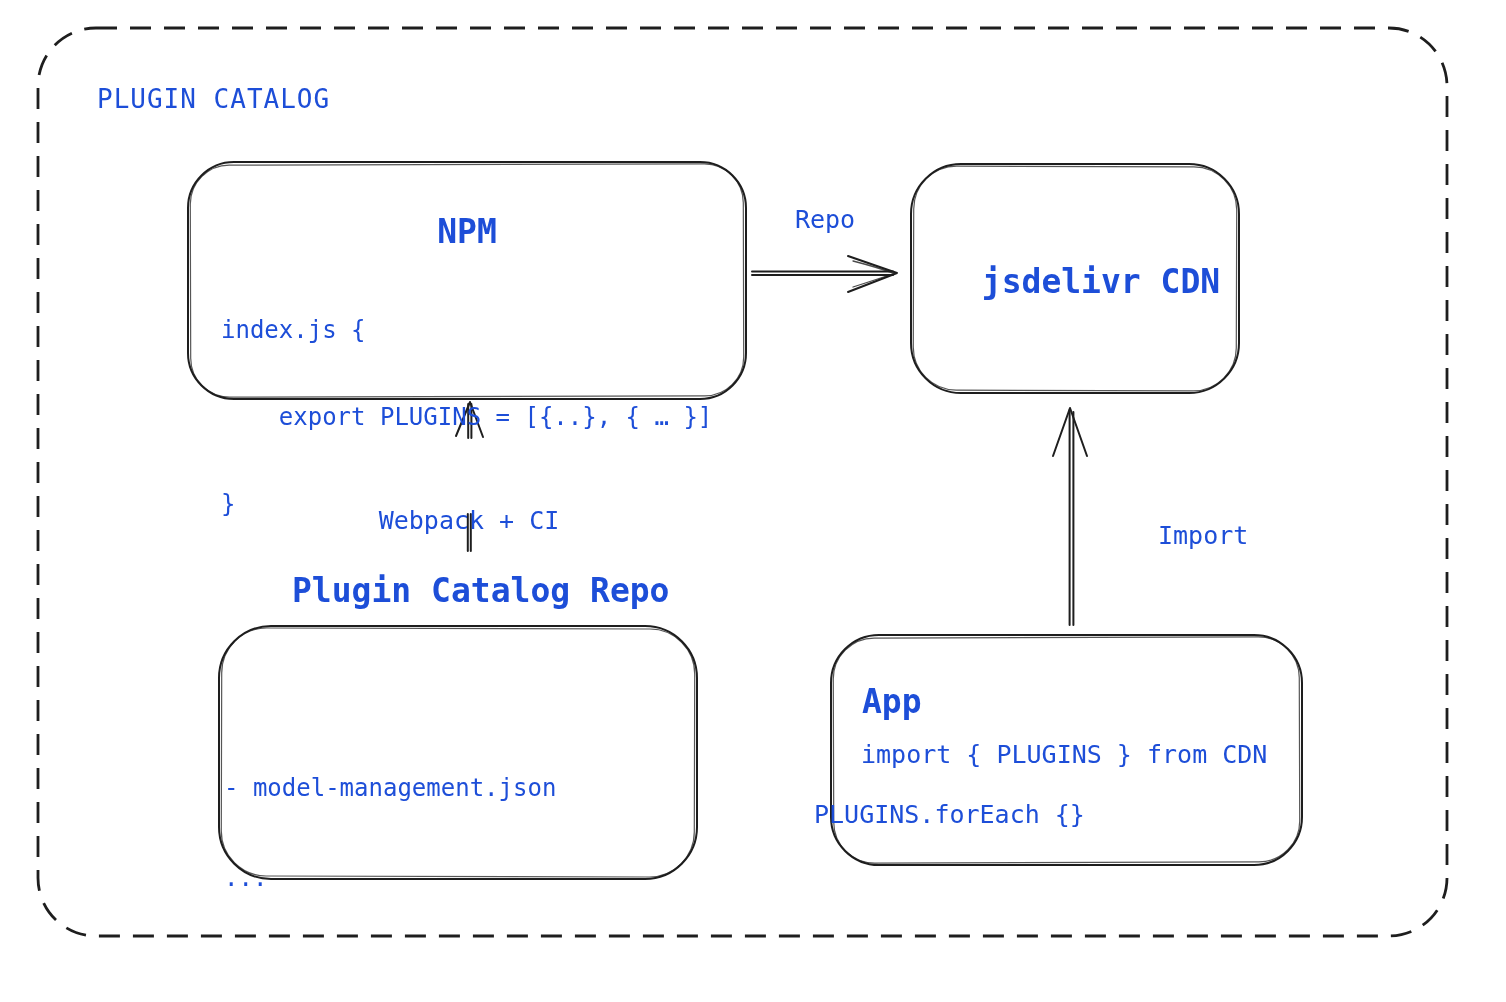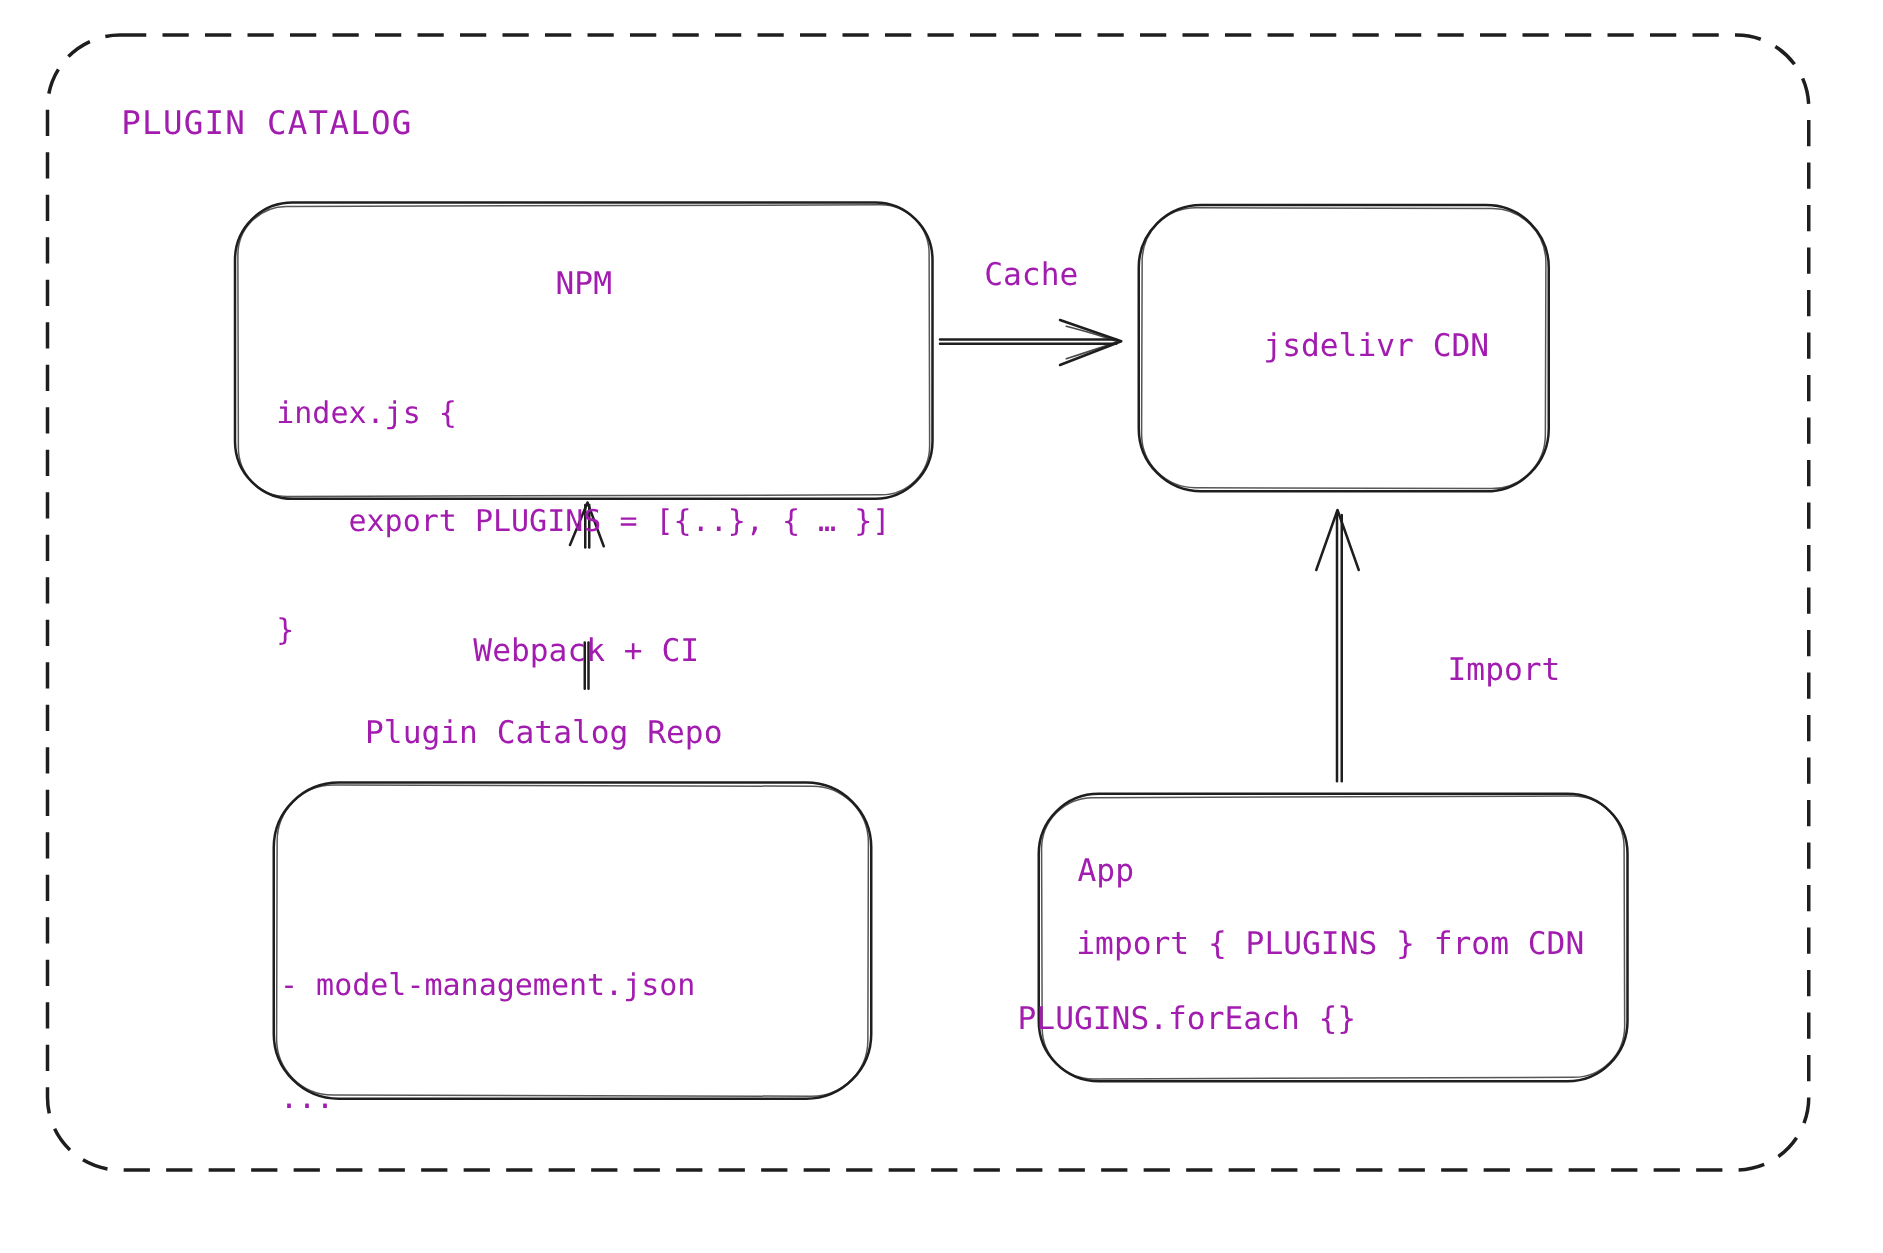--- a/index.html
+++ b/index.html
@@ -19,24 +19,24 @@
   .shapes {
     position: absolute;
     left: 0;
     top: 0;
     width: 1506px;
     height: 1002px;
   }
   .txt {
     position: absolute;
     white-space: pre;
-    color: #a21caf;
+    color: #1d4ed8;
   }
   .frame-title { font-size: 26px; letter-spacing: 1px; }
-  .node-title  { font-size: 25px; }
+  .node-title  { font-size: 33px; font-weight: bold; }
   .edge-label  { font-size: 25px; }
   .code        { font-size: 24px; line-height: 29px; }
   .code-25     { font-size: 25px; }
   .center      { text-align: center; }
 </style>
 </head>
 <body>
 
 <div class="canvas">
 
@@ -89,21 +89,21 @@
   <div class="txt frame-title" style="left:97px; top:84px;">PLUGIN CATALOG</div>
 
   <div class="txt node-title center" style="left:188px; top:212px; width:558px;">NPM</div>
 
   <div class="txt code" style="left:221px; top:258px;">
     <div>index.js {</div>
     <div>    export PLUGINS = [{..}, { … }]</div>
     <div>}</div>
   </div>
 
-  <div class="txt edge-label center" style="left:752px; top:205px; width:146px;">Cache</div>
+  <div class="txt edge-label center" style="left:752px; top:205px; width:146px;">Repo</div>
 
   <div class="txt node-title center" style="left:911px; top:262px; width:380px;">jsdelivr CDN</div>
 
   <div class="txt edge-label center" style="left:319px; top:448px; width:300px; line-height:29px;">
     <div>Webpack + CI</div>
   </div>
 
   <div class="txt node-title" style="left:292px; top:571px;">Plugin Catalog Repo</div>
 
   <div class="txt code" style="left:224px; top:713px; line-height:30px;">

